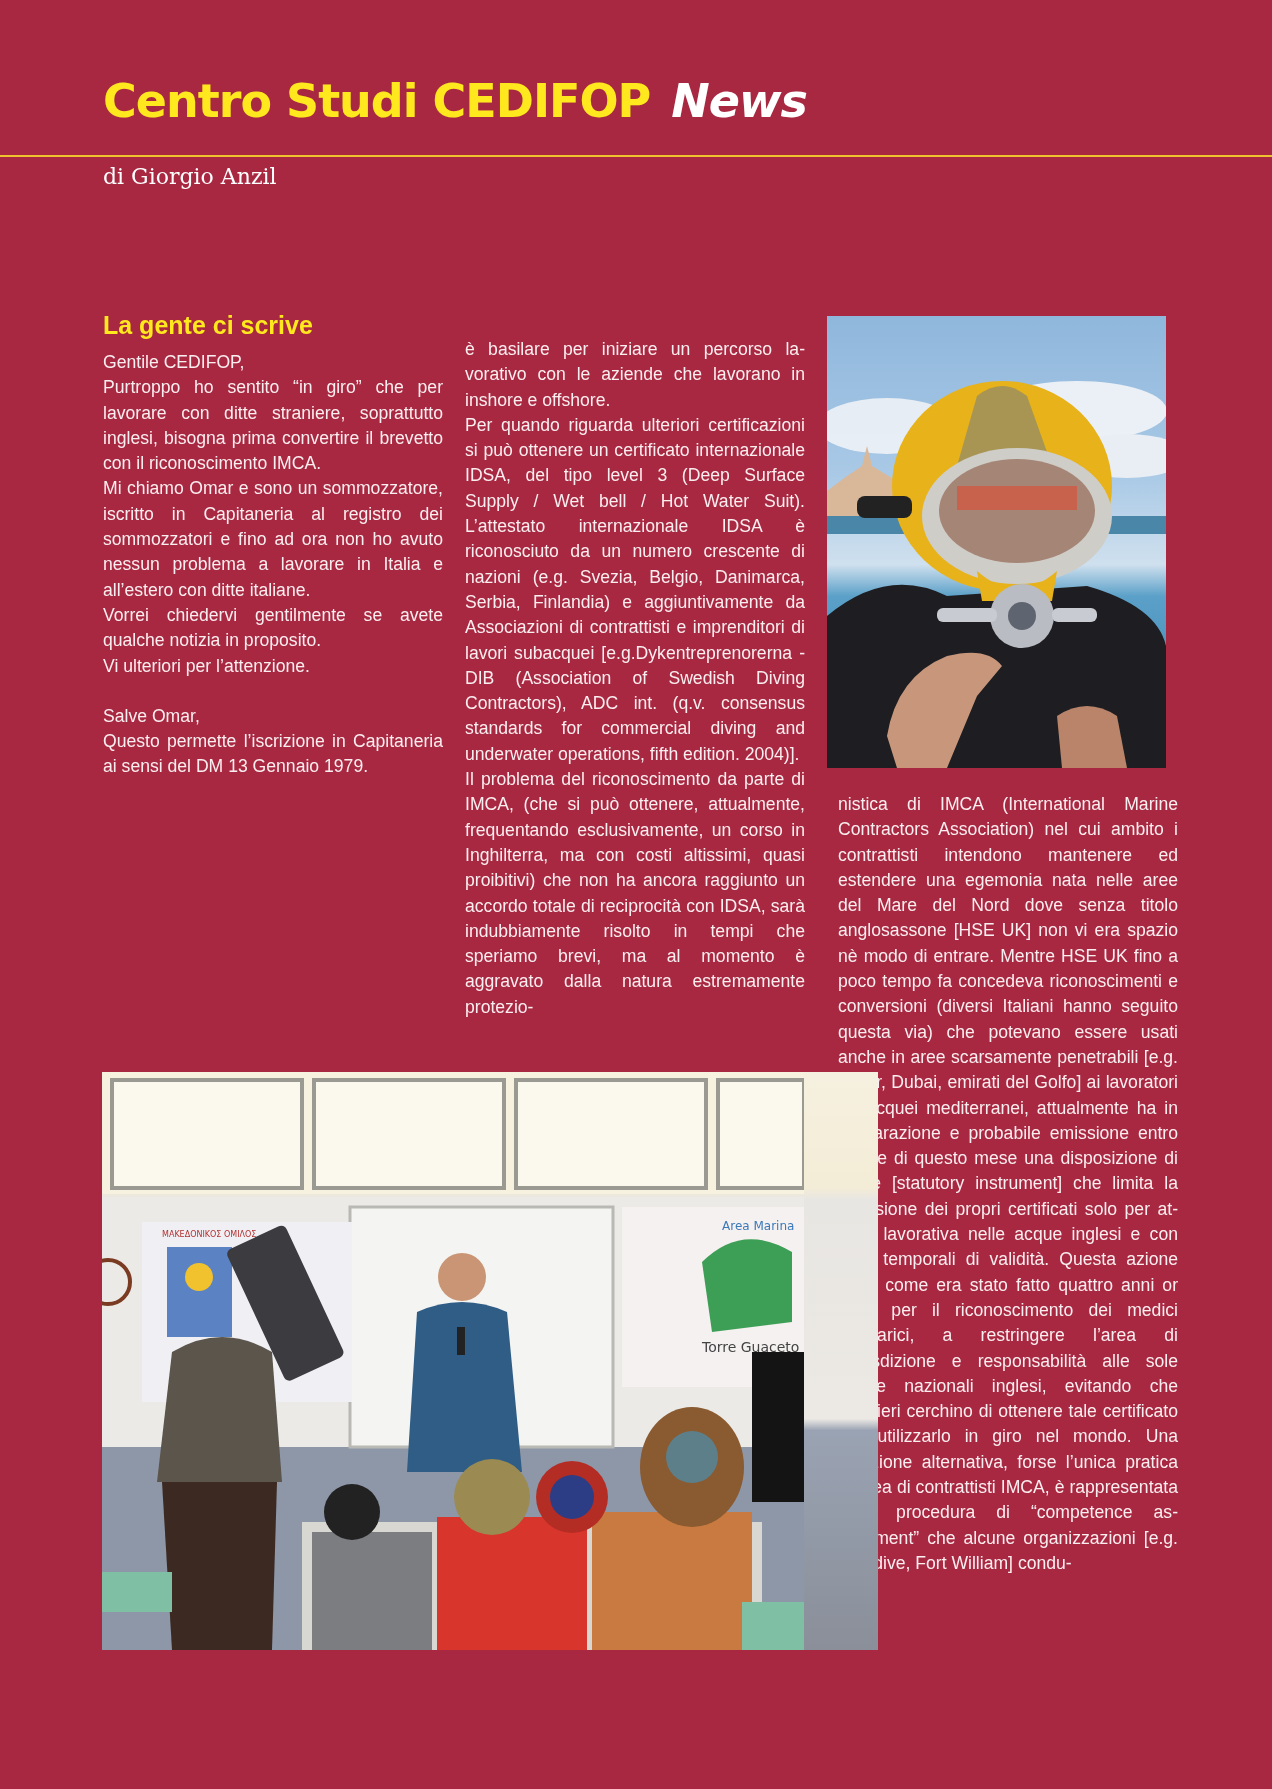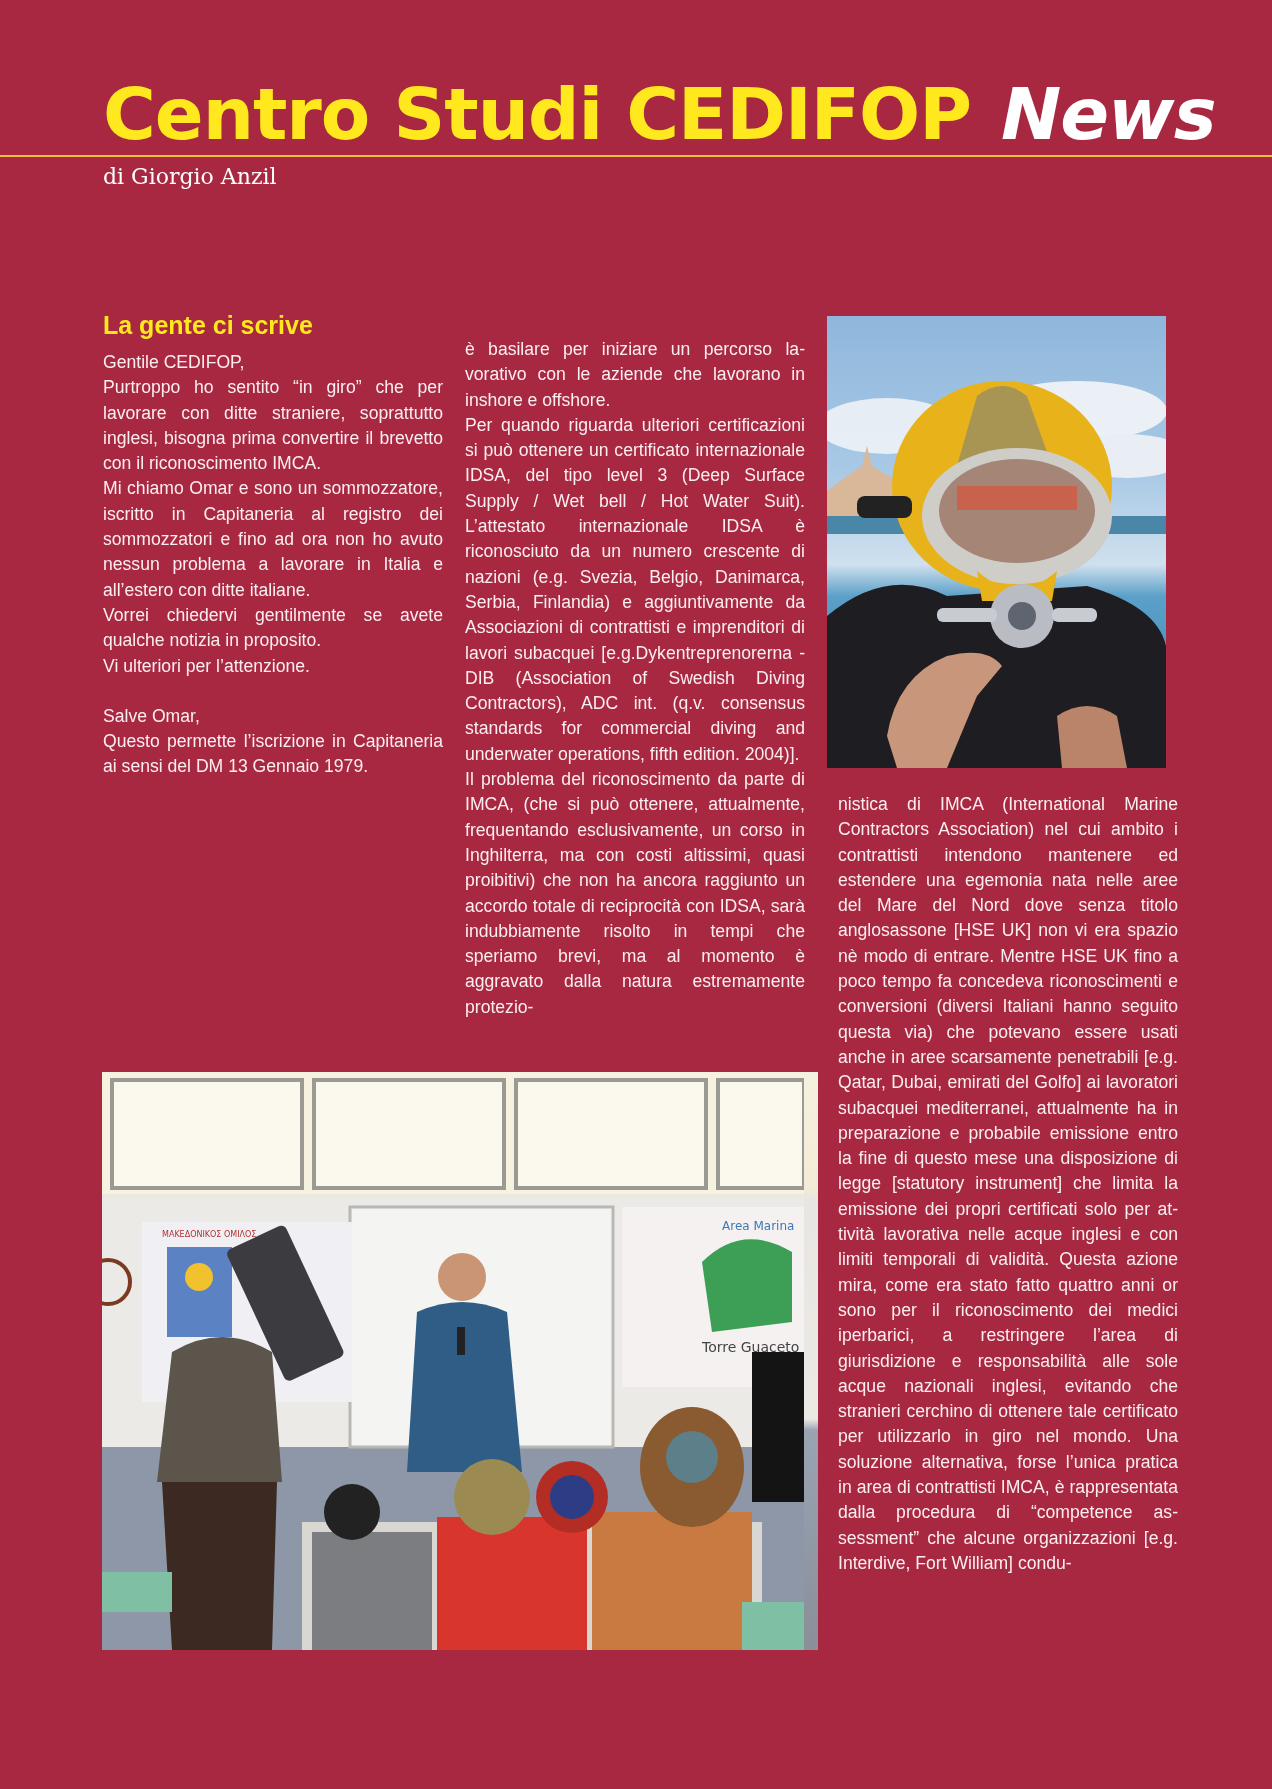--- a/index.html
+++ b/index.html
@@ -6,21 +6,21 @@
   body {
     width: 1272px; height: 1789px;
     background: #a82841;
     position: relative; overflow: hidden;
     font-family: "Liberation Sans", sans-serif;
     color: #fbeef0;
   }
   .masthead {
     position: absolute; left: 103px; top: 78px;
     font-family: "DejaVu Sans", sans-serif;
-    font-weight: bold; font-size: 72px; line-height: 1;
+    font-weight: bold; font-size: 46px; line-height: 1;
     letter-spacing: -1px; white-space: nowrap;
   }
   .masthead .brand { color: #ffe81e; }
   .masthead .news { color: #ffffff; font-style: italic; margin-left: 6px; }
   .rule {
     position: absolute; left: 0; top: 155px; width: 1272px; height: 2px;
     background: #f0c230;
   }
   .byline {
     position: absolute; left: 103px; top: 164px;
@@ -42,21 +42,21 @@
   .letter p { }
   .gap { height: 25px; }
   .photo {
     position: absolute; overflow: hidden;
   }
   .photo-diver {
     left: 827px; top: 316px; width: 339px; height: 452px;
     background: linear-gradient(180deg, #8fb7dc 0%, #a9c9e6 35%, #cfe0ee 55%, #5ba0c8 62%, #3a7ea8 100%);
   }
   .photo-class {
-    left: 102px; top: 1072px; width: 716px; height: 578px;
+    left: 102px; top: 1072px; width: 776px; height: 578px;
     background: linear-gradient(180deg, #f6f0e0 0%, #f3ecd6 20%, #e8e6e2 22%, #ece9e4 60%, #9aa3b3 62%, #8a8f99 100%);
   }
 </style>
 </head>
 <body>
 
 <div class="masthead">
   <span class="brand">Centro Studi CEDIFOP</span>
   <span class="news">News</span>
 </div>

